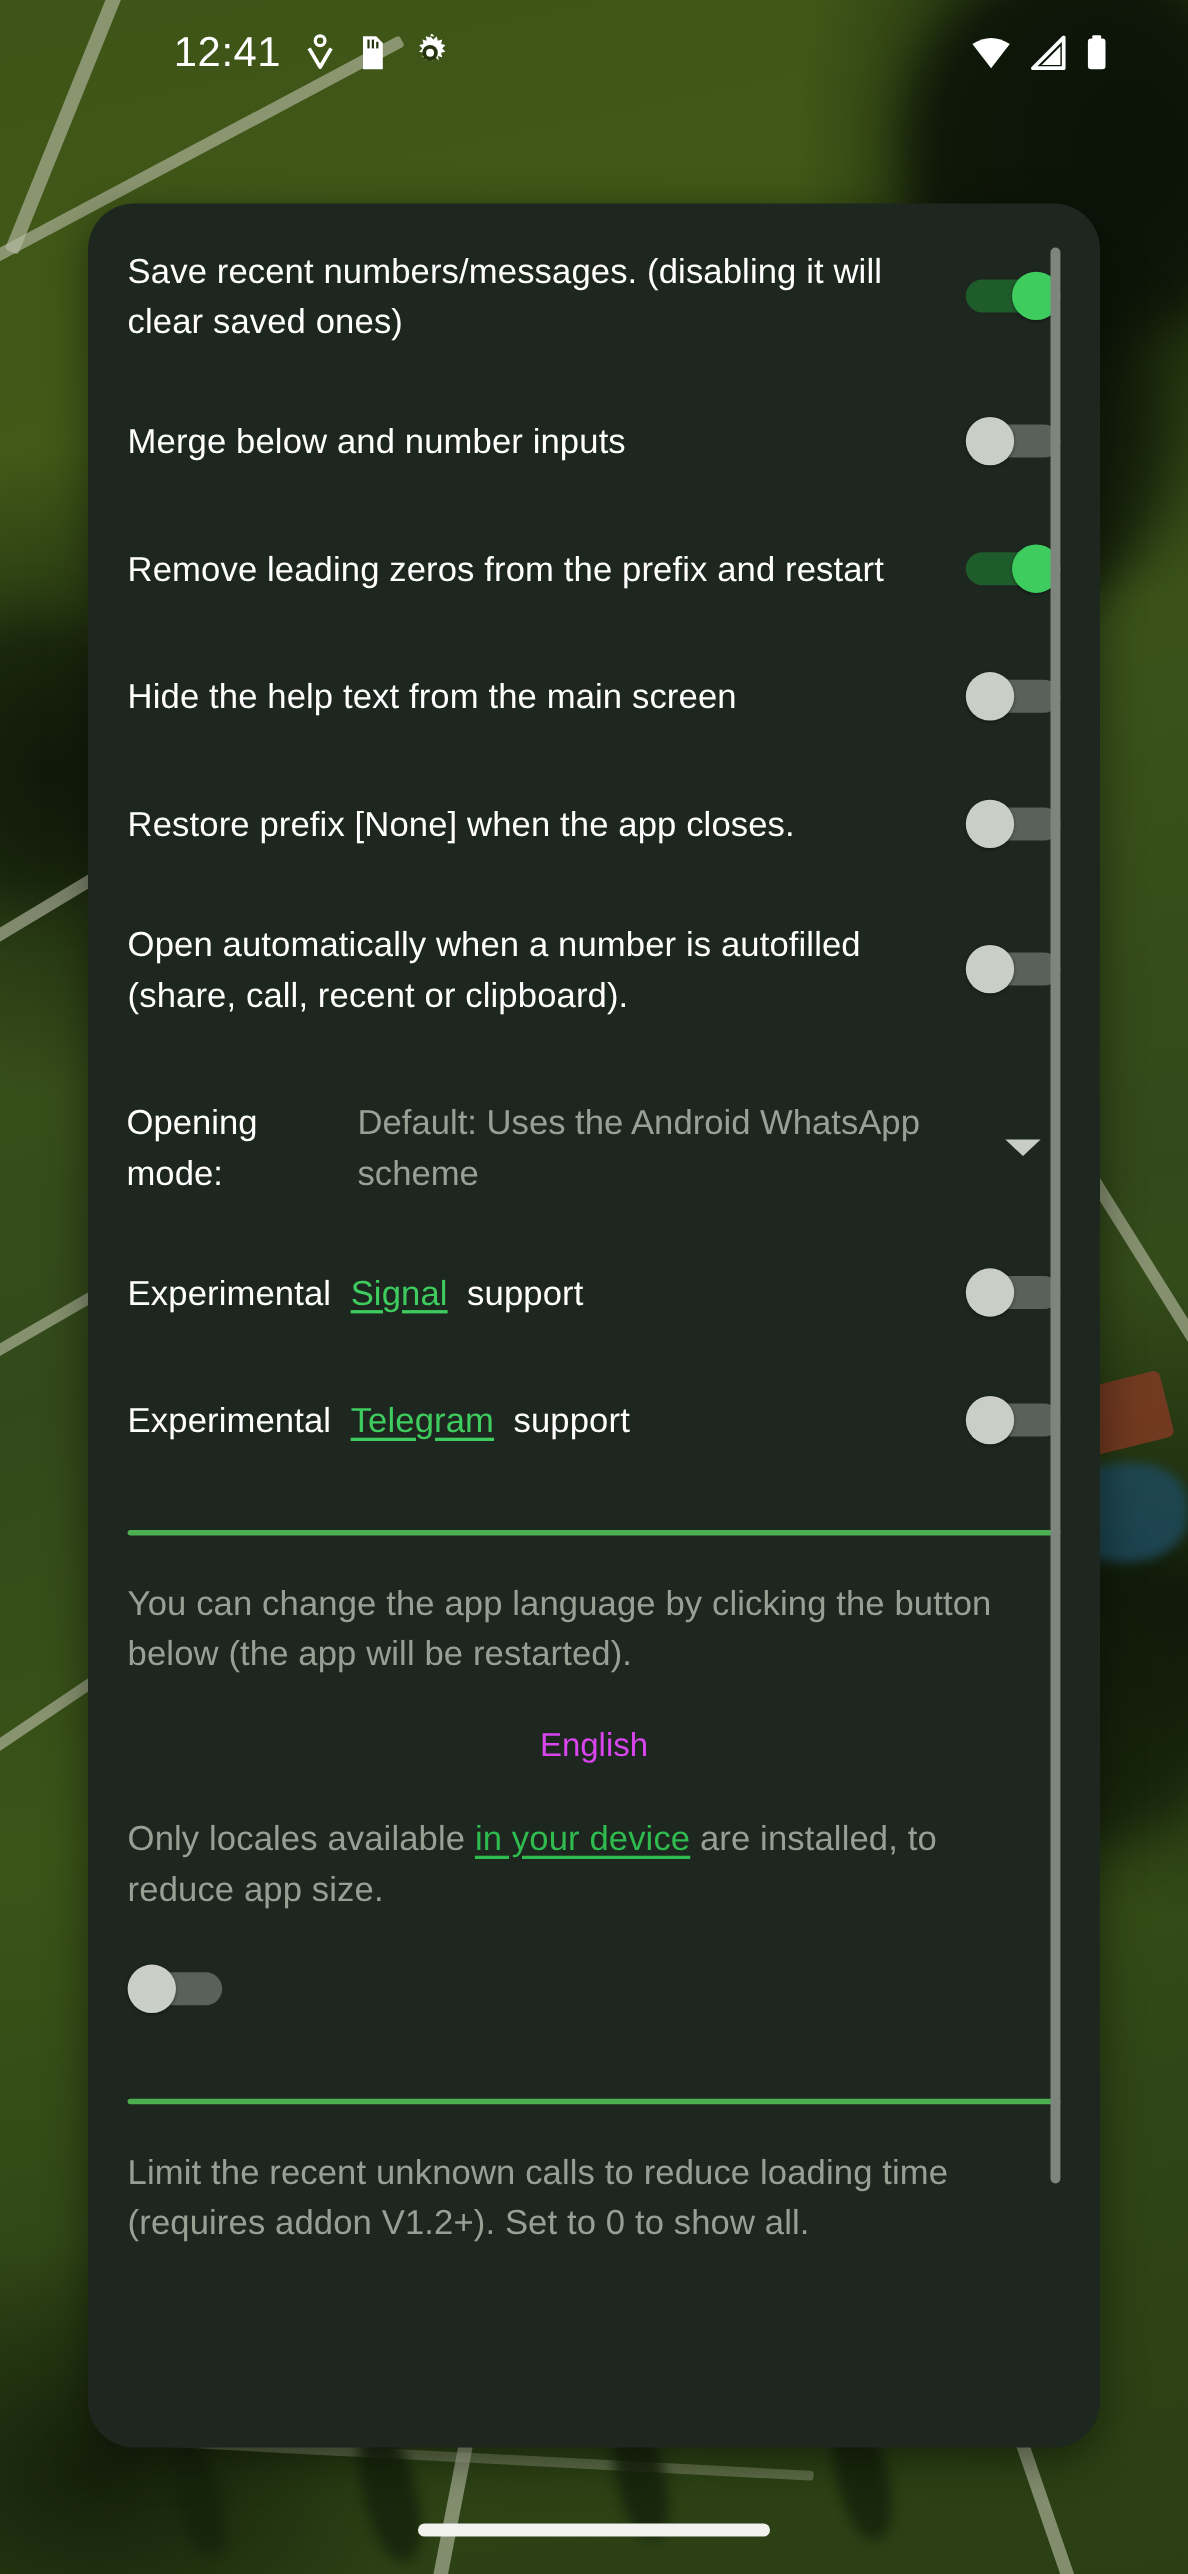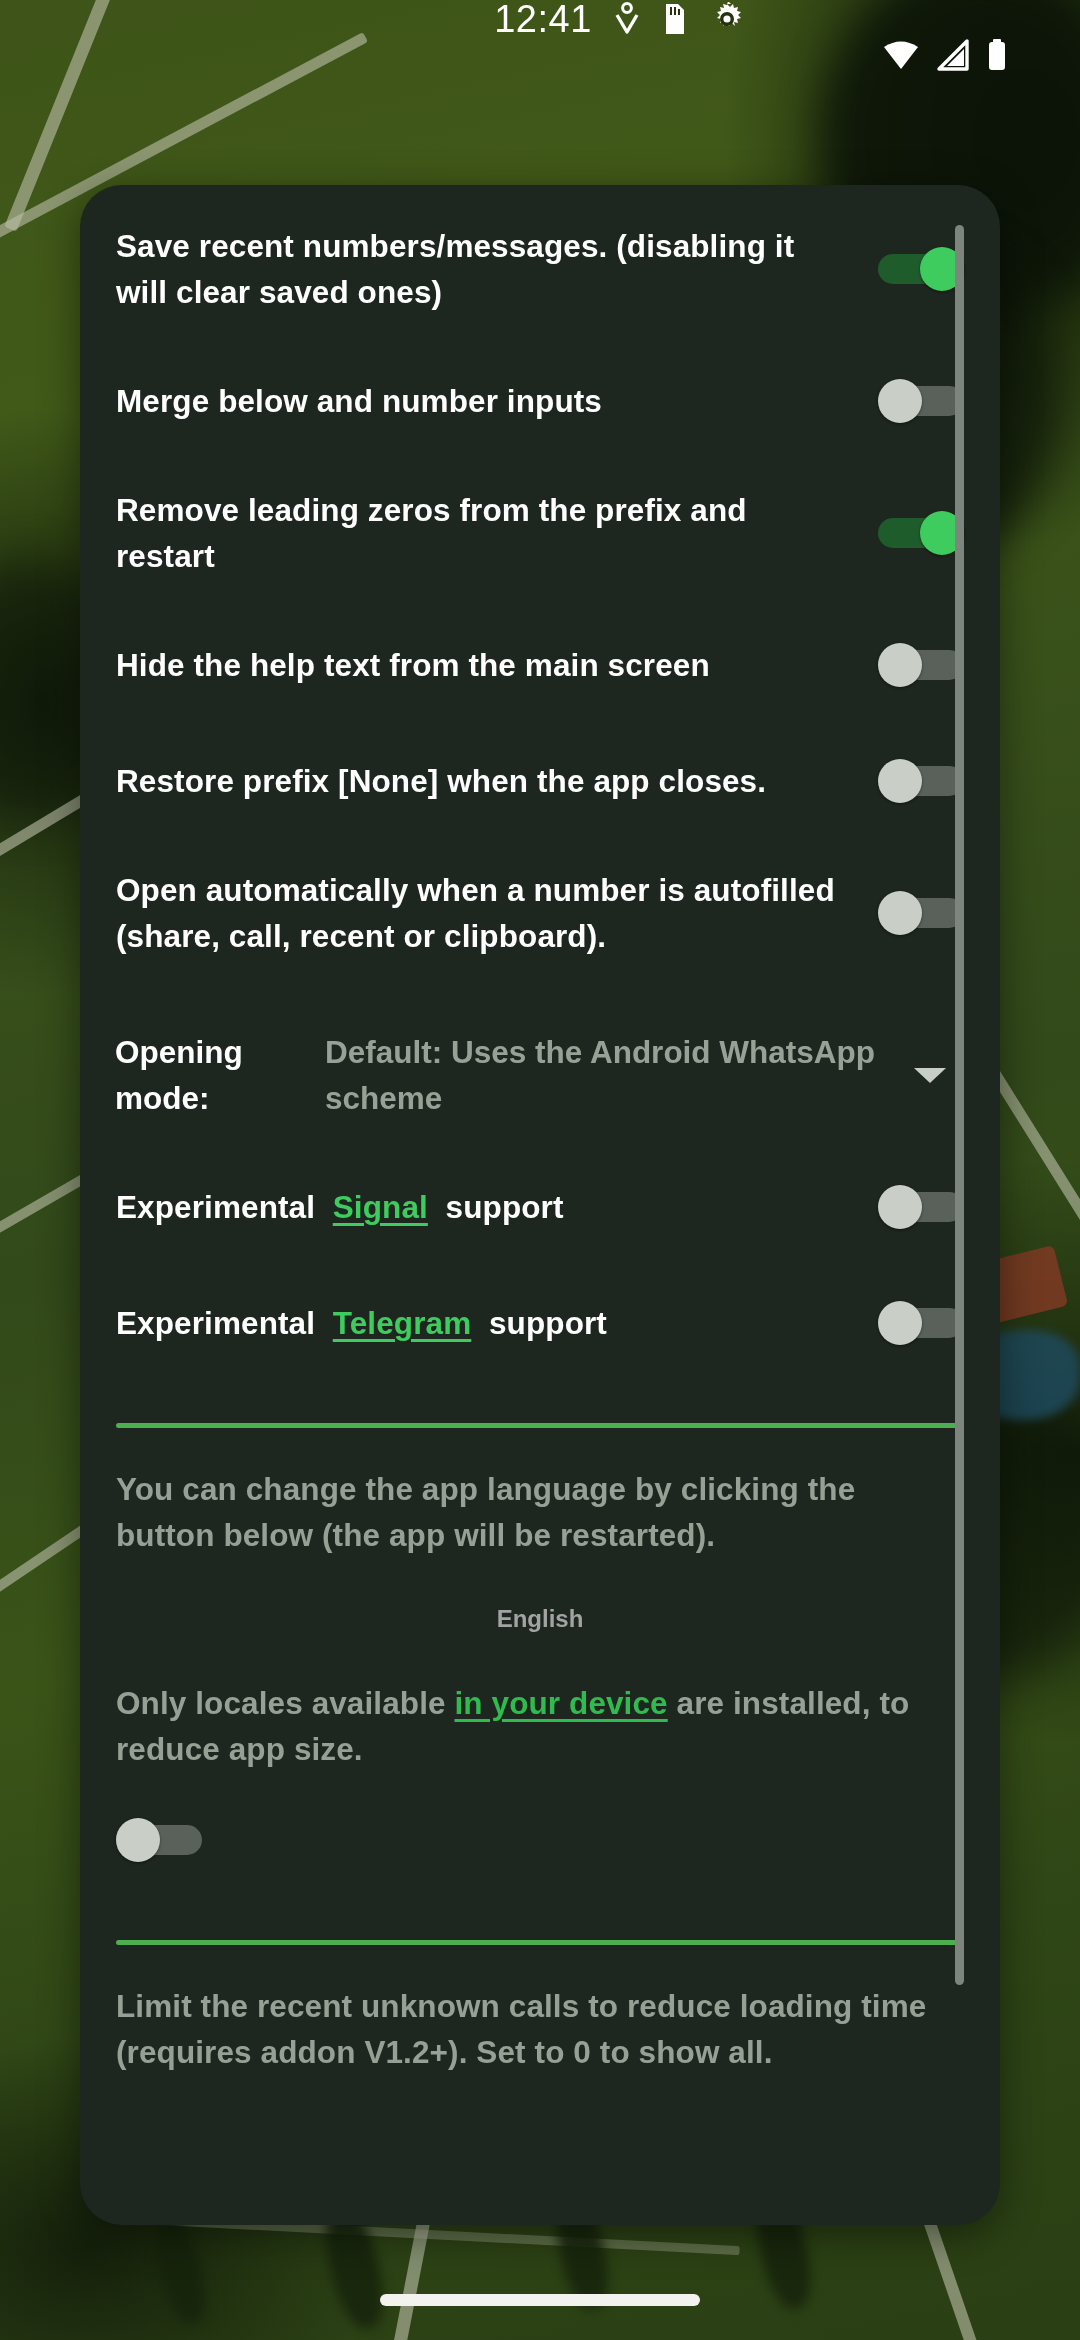--- a/index.html
+++ b/index.html
@@ -41,34 +41,34 @@
   .t3{ left:760px; top:2185px; width:46px; height:125px; transform:rotate(-13deg);}
   .t4{ left:160px; top:2215px; width:40px; height:110px; transform:rotate(-15deg);}
   .roof{ position:absolute; right:18px; top:1255px; width:90px; height:62px;
          background:#7a3a22; border-radius:6px; transform:rotate(-14deg); opacity:.9;}
   .pond{ position:absolute; right:0px; top:1330px; width:120px; height:90px;
          background:#1e4a5c; border-radius:50% 40% 45% 50%; filter:blur(5px); opacity:.85;}
 
   
   #statusbar{
     position:absolute; left:0; top:0; width:1080px; height:96px;
-    display:flex; align-items:center; color:#fff;flex-direction:column;
+    display:flex; align-items:center; color:#fff;
   }
   #sb-left{ display:flex; align-items:center; gap:22px; margin-left:158px; }
   #clock{ font-size:38px; letter-spacing:.5px; font-weight:400; line-height:1; }
   .sb-icon{ display:inline-flex; align-items:center; justify-content:center; }
   #sb-right{ margin-left:auto; margin-right:72px; display:flex; align-items:center; gap:16px; }
 
   
   #dialog{
     position:absolute; left:80px; top:185px; width:920px; height:2040px;
     background:#1e2620; border-radius:42px; overflow:hidden;
     box-shadow:0 10px 40px rgba(0,0,0,.45);
   }
-  #dialog-inner{ position:absolute; left:0; top:0; width:920px;font-weight:bold; }
+  #dialog-inner{ position:absolute; left:0; top:0; width:920px; }
 
   #scrolltrack{
     position:absolute; left:875px; top:40px; width:9px; height:1760px;
     background:#7e857c; border-radius:5px;
   }
 
   .row{
     position:relative; display:flex; align-items:center;
     padding:0 36px 0 36px; min-height:60px;
   }
@@ -107,21 +107,21 @@
           border-top:15px solid #c8cec6; }
 
   .link{ color:#3ecc5f; text-decoration:underline; text-underline-offset:5px; }
   .link-dim{ color:#2fbb4e; text-decoration:underline; text-underline-offset:5px; }
 
   .divider{
     height:5px; background:#4caf50; margin:0 36px; border-radius:3px;
   }
 
   #lang-btn{
-    text-align:center; color:#a3a3a3; font-size:24px; line-height:46px;
+    text-align:center; color:#d946ef; font-size:30px; line-height:46px;
     padding:0 36px; cursor:pointer;
   }
 
   
   #navbar{
     position:absolute; left:0; bottom:0; width:1080px; height:110px;
   }
   #navpill{
     position:absolute; left:50%; transform:translateX(-50%); bottom:34px;
     width:320px; height:12px; background:#f2f2ef; border-radius:6px;

